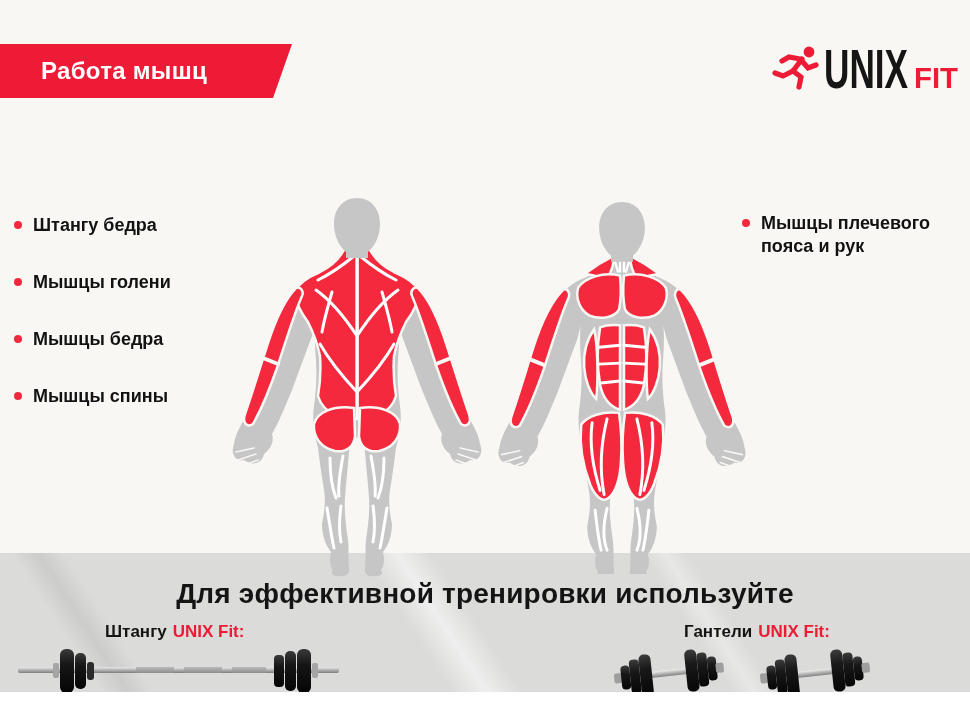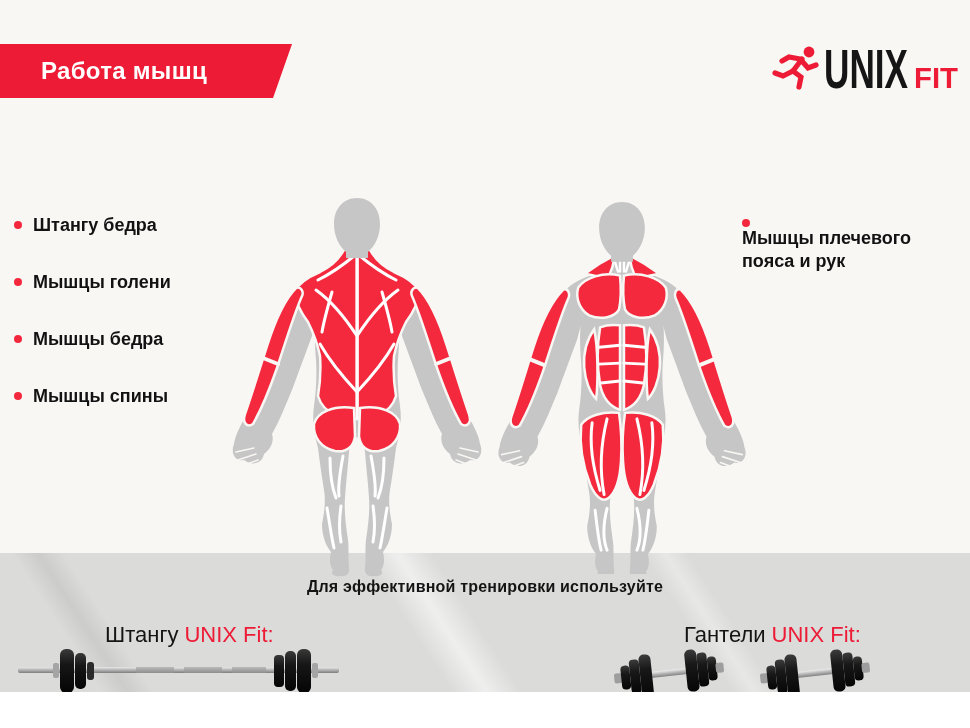--- a/index.html
+++ b/index.html
@@ -18,44 +18,44 @@
     display:block; padding-left:41px; line-height:54px;
     font-size:24px; font-weight:bold; color:#fff; letter-spacing:.3px;
   }
   .logo{ position:absolute; left:772px; top:42px; width:190px; height:54px; }
   
   .mlist{ position:absolute; }
   .mlist-left{ left:14px; top:214px; width:220px; }
   .mlist-right{ left:742px; top:212px; width:215px; }
   .bullet-item{ display:flex; align-items:flex-start; }
   .mlist-left .bullet-item{ margin-bottom:34px; }
-  .mlist-right .bullet-item{ margin-bottom:37px;flex-direction:column; }
+  .mlist-right .bullet-item{ margin-bottom:37px; }
   .dot{
     flex:0 0 auto; width:8px; height:8px; border-radius:50%;
     background:#F4283C; margin-right:11px; margin-top:7px;
   }
   .bl{ font-size:18px; font-weight:bold; line-height:23px; color:#121212; }
   
   .figure{ position:absolute; z-index:3; }
   .figure-back{ left:232px; top:196px; width:250px; height:382px; }
   .figure-front{ left:497px; top:200px; width:250px; height:374px; }
   
   .band{
     position:absolute; left:0; top:553px; width:970px; height:175px;
     background:#DBDBDA; z-index:1; overflow:hidden;
   }
   .streak{ position:absolute; top:-20px; height:220px; }
   .s1{ left:70px;  width:52px; background:linear-gradient(to right, rgba(150,150,150,0) , rgba(150,150,150,.22), rgba(150,150,150,0)); transform:skewX(33deg); }
   .s2{ left:420px; width:70px; background:linear-gradient(to right, rgba(255,255,255,0) , rgba(255,255,255,.55), rgba(255,255,255,0)); transform:skewX(33deg); }
   .s3{ left:700px; width:46px; background:linear-gradient(to right, rgba(255,255,255,0) , rgba(255,255,255,.35), rgba(255,255,255,0)); transform:skewX(33deg); }
   .band-heading{
     position:absolute; left:0; right:0; top:578px; text-align:center;
-    font-size:16px; font-weight:bold; color:#141414; z-index:4; letter-spacing:.2px;
-  }
-  .equip-label{ position:absolute; top:622px; font-size:22px; font-weight:normal; z-index:4; color:#141414; }
+    font-size:28px; font-weight:bold; color:#141414; z-index:4; letter-spacing:.2px;
+  }
+  .equip-label{ position:absolute; top:622px; font-size:17px; font-weight:bold; z-index:4; color:#141414; }
   .equip-label .brand-red{ color:#ED1B35; margin-left:6px; }
   .lbl-barbell{ left:105px; }
   .lbl-dumbbell{ left:684px; }
   .equip{ position:absolute; z-index:4; }
   .equip-barbell{ left:16px; top:646px; width:326px; height:52px; }
   .equip-dumbbells{ left:610px; top:644px; width:272px; height:58px; }
 </style>
 </head>
 <body>
 

